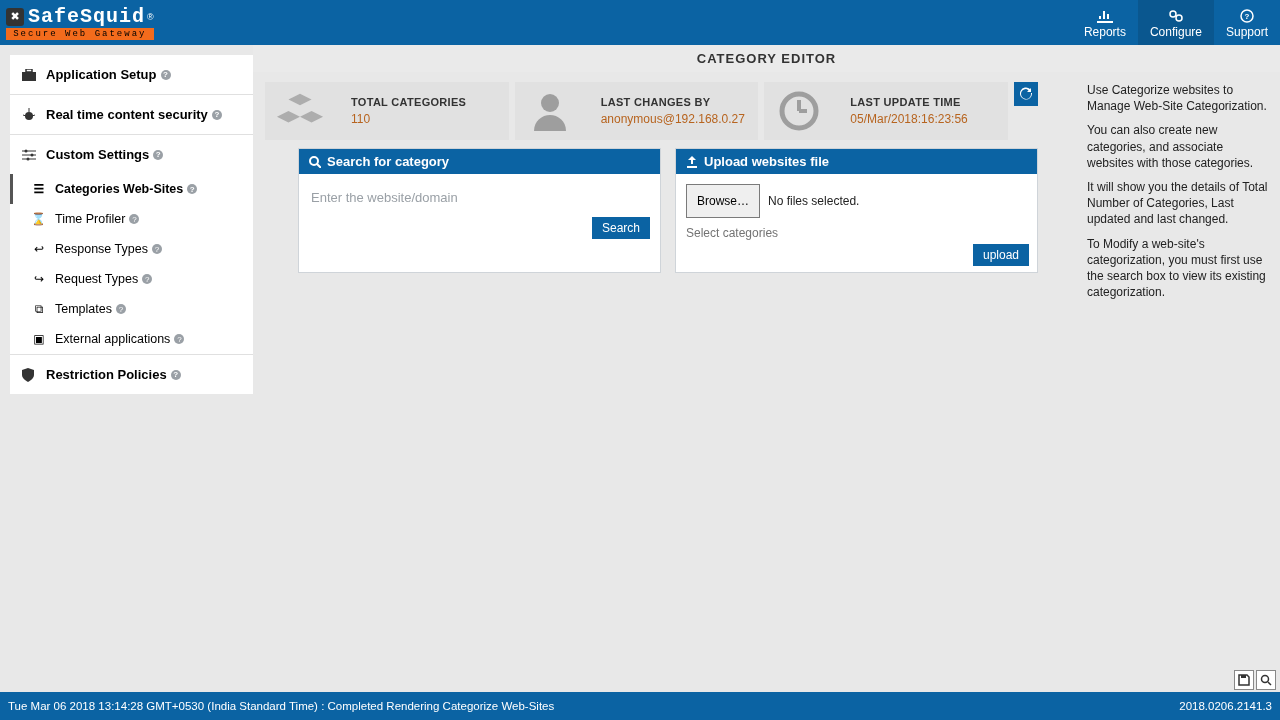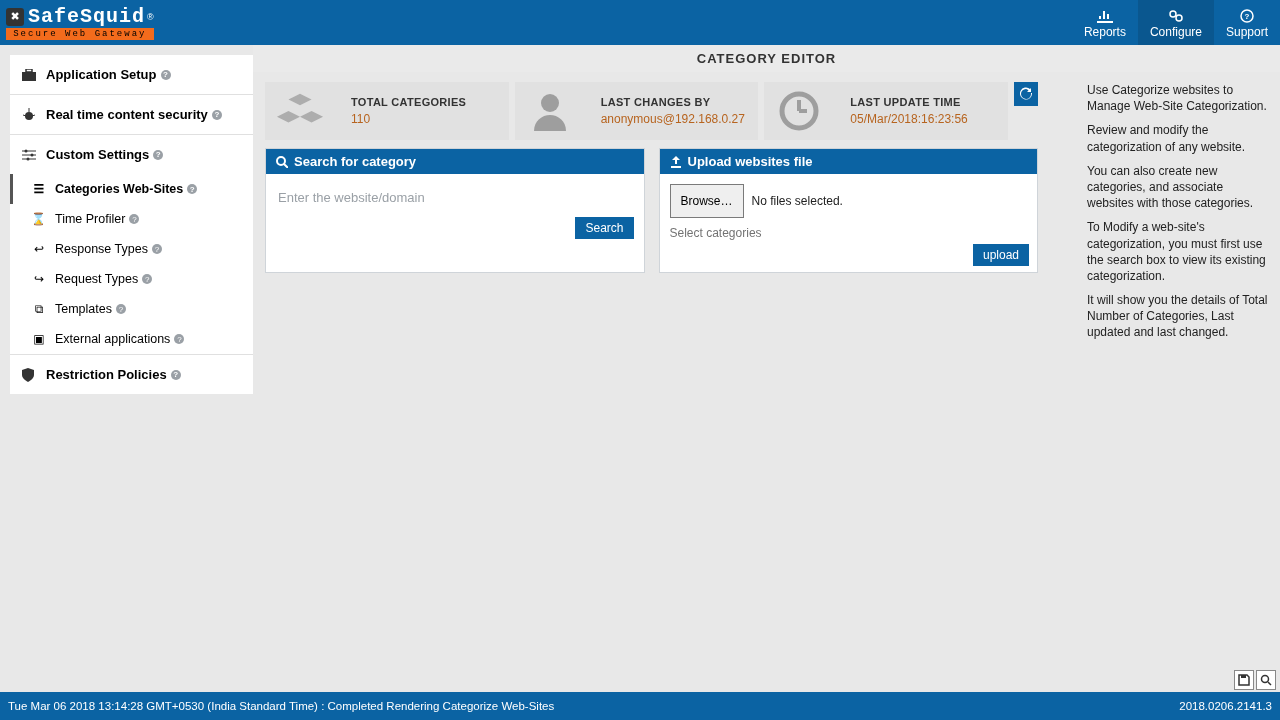--- a/index.html
+++ b/index.html
@@ -31,21 +31,21 @@
 .content-row { display: flex; padding: 10px 10px 0 12px; gap: 10px; }
 .stats { display: flex; gap: 6px; flex: 1; }
 .stat-card { background: #e1e1e1; display: flex; align-items: center; padding: 6px 10px; flex: 1; height: 58px; }
 .stat-icon { width: 50px; height: 48px; display: flex; align-items: center; justify-content: center; color: #9e9e9e; }
 .stat-text { margin-left: 26px; }
 .stat-label { font-size: 11px; font-weight: bold; color: #333; letter-spacing: 0.3px; }
 .stat-value { font-size: 12px; color: #b7641f; margin-top: 4px; }
 .refresh-btn { width: 24px; height: 24px; background: #0b63a3; color: #fff; display: inline-flex; align-items: center; justify-content: center; font-size: 14px; cursor: pointer; align-self: flex-start; }
 .info-col { width: 222px; font-size: 12px; color: #222; line-height: 1.35; padding-left: 4px; }
 .info-col p { margin-bottom: 8px; margin-left: 35px; }
-.panels-row { display: flex; gap: 14px; padding: 8px 10px 0 12px; }
+.panels-row { display: flex; gap: 14px; padding: 8px 10px 0 12px; margin-left: 33px; }
 .panel { background: #fff; border: 1px solid #cfd4d9; flex: 1; display: flex; flex-direction: column; }
 .panel-header { background: #0b63a3; color: #fff; padding: 5px 10px; font-weight: bold; font-size: 13px; display: flex; align-items: center; }
 .panel-header .phicon { margin-right: 6px; font-size: 12px; }
 .panel-body { padding: 10px; min-height: 70px; position: relative; }
 .search-input { width: 100%; border: none; padding: 6px 2px; font-size: 13px; outline: none; color: #222; }
 .search-input::placeholder { color: #9aa0a6; }
 .btn { background: #0b63a3; color: #fff; border: none; padding: 4px 10px; font-size: 12px; cursor: pointer; }
 .browse-row { display: flex; align-items: center; gap: 8px; margin-bottom: 8px; }
 .browse-btn { background: #efefef; border: 1px solid #7a7a7a; padding: 9px 10px; font-size: 12px; cursor: pointer; }
 .nofiles { font-size: 12px; color: #222; }
@@ -287,24 +287,23 @@
             </div>
             <div class="upload-footer">
               <button class="btn">upload</button>
             </div>
           </div>
         </div>
       </div>
 
       <div class="info-col">
         <p>Use Categorize websites to Manage Web-Site Categorization.</p>
-        <p>Review and modify the categorization of any website.</p>
         <p>You can also create new categories, and associate websites with those categories.</p>
+        <p>It will show you the details of Total Number of Categories, Last updated and last changed.</p>
         <p>To Modify a web-site's categorization, you must first use the search box to view its existing categorization.</p>
-        <p>It will show you the details of Total Number of Categories, Last updated and last changed.</p>
       </div>
     </div>
   </div>
 </div>
 
 <div class="footer-btns">
   <span class="footer-btn">
     <svg width="12" height="12" viewBox="0 0 12 12">
         <path d="M1 1h8l2 2v8H1z" fill="none" stroke="#333" stroke-width="1.5"></path>
         <rect x="3" y="1" width="5" height="3" fill="#333"></rect>

